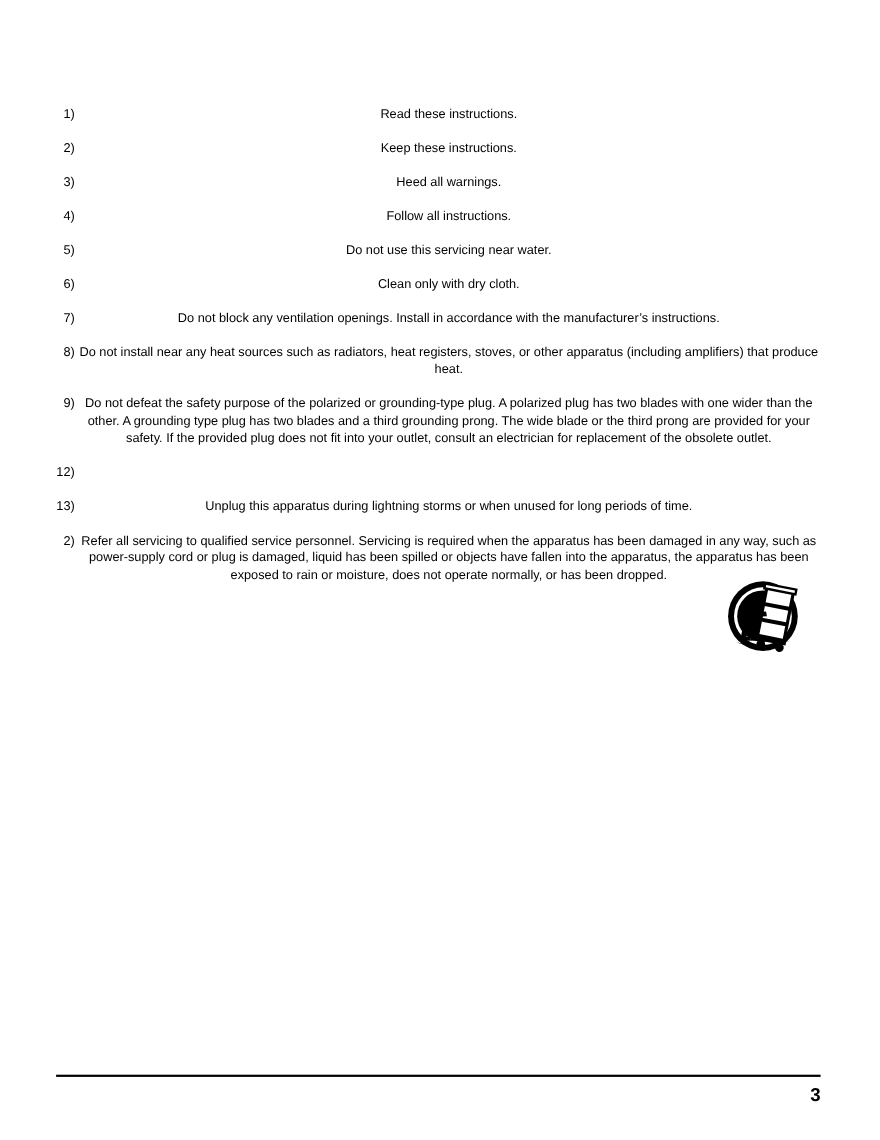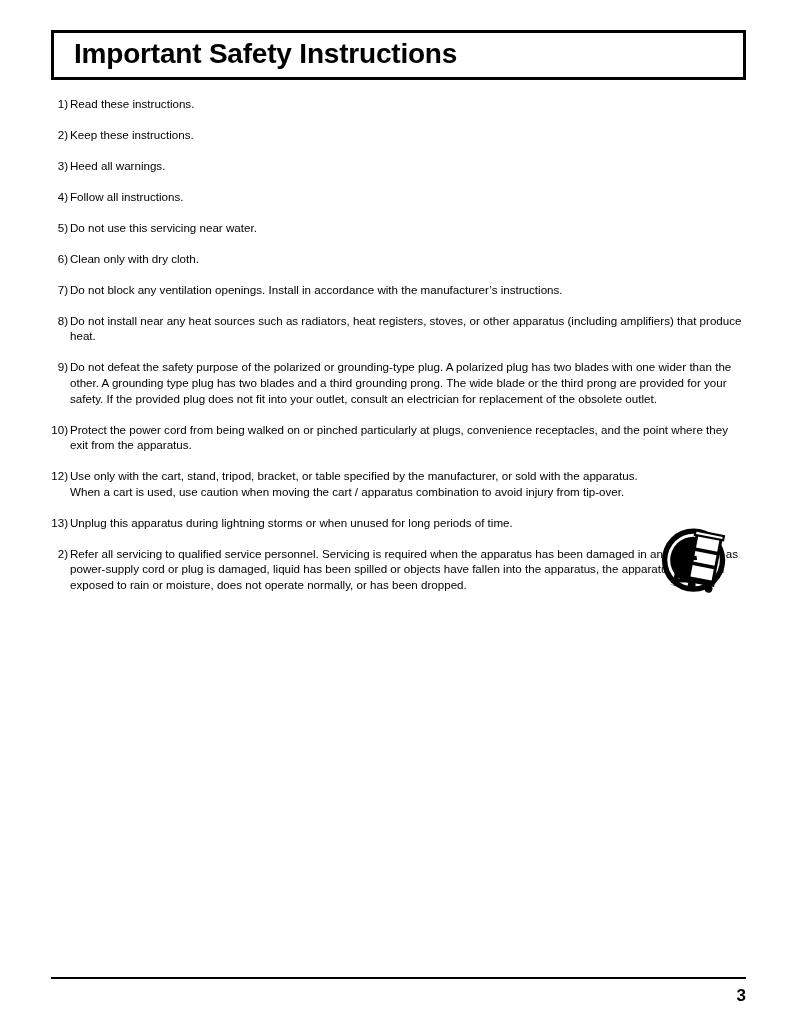--- a/index.html
+++ b/index.html
@@ -64,21 +64,21 @@
   .instr-num {
     flex: 0 0 19px;
     width: 19px;
     text-align: right;
     padding-right: 2px;
     box-sizing: border-box;
     white-space: nowrap;
   }
   .instr-text {
     flex: 1 1 auto;
-    text-align: left;
+    text-align: center;
   }
   
   .instr-item.narrow .instr-text {
     max-width: 574px;
   }
 
   
   .cart-symbol {
     position: absolute;
     left: 659px;
@@ -105,23 +105,20 @@
     font-size: 17px;
     font-weight: bold;
     line-height: 22px;
   }
 </style>
 </head>
 <body>
 
 <div class="page">
 
-  <div class="title-box">
-    <div class="title-text">Important Safety Instructions</div>
-  </div>
 
   <div class="instructions">
       <div class="instr-item">
         <div class="instr-num">1)</div>
         <div class="instr-text">Read these instructions.</div>
       </div>
       <div class="instr-item">
         <div class="instr-num">2)</div>
         <div class="instr-text">Keep these instructions.</div>
       </div>
@@ -146,27 +143,22 @@
         <div class="instr-text">Do not block any ventilation openings. Install in accordance with the manufacturer’s instructions.</div>
       </div>
       <div class="instr-item">
         <div class="instr-num">8)</div>
         <div class="instr-text">Do not install near any heat sources such as radiators, heat registers, stoves, or other apparatus (including amplifiers) that produce heat.</div>
       </div>
       <div class="instr-item">
         <div class="instr-num">9)</div>
         <div class="instr-text">Do not defeat the safety purpose of the polarized or grounding-type plug. A polarized plug has two blades with one wider than the other. A grounding type plug has two blades and a third grounding prong. The wide blade or the third prong are provided for your safety. If the provided plug does not fit into your outlet, consult an electrician for replacement of the obsolete outlet.</div>
       </div>
-      <div class="instr-item">
-        <div class="instr-num">10)</div>
-        <div class="instr-text">Protect the power cord from being walked on or pinched particularly at plugs, convenience receptacles, and the point where they exit from the apparatus.</div>
-      </div>
       <div class="instr-item narrow">
         <div class="instr-num">12)</div>
-        <div class="instr-text">Use only with the cart, stand, tripod, bracket, or table specified by the manufacturer, or sold with the apparatus. When a cart is used, use caution when moving the cart / apparatus combination to avoid injury from tip-over.</div>
       </div>
       <div class="instr-item">
         <div class="instr-num">13)</div>
         <div class="instr-text">Unplug this apparatus during lightning storms or when unused for long periods of time.</div>
       </div>
       <div class="instr-item">
         <div class="instr-num">2)</div>
         <div class="instr-text">Refer all servicing to qualified service personnel. Servicing is required when the apparatus has been damaged in any way, such as power-supply cord or plug is damaged, liquid has been spilled or objects have fallen into the apparatus, the apparatus has been exposed to rain or moisture, does not operate normally, or has been dropped.</div>
       </div>
     </div>

